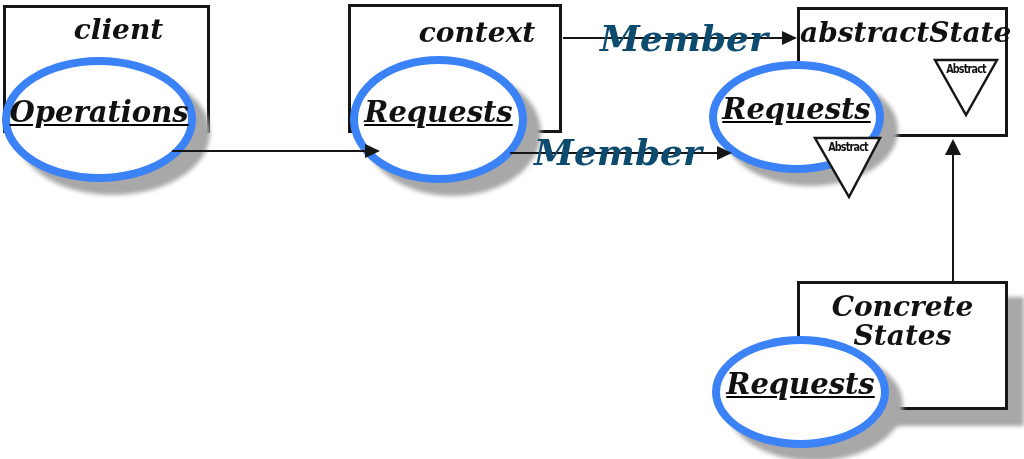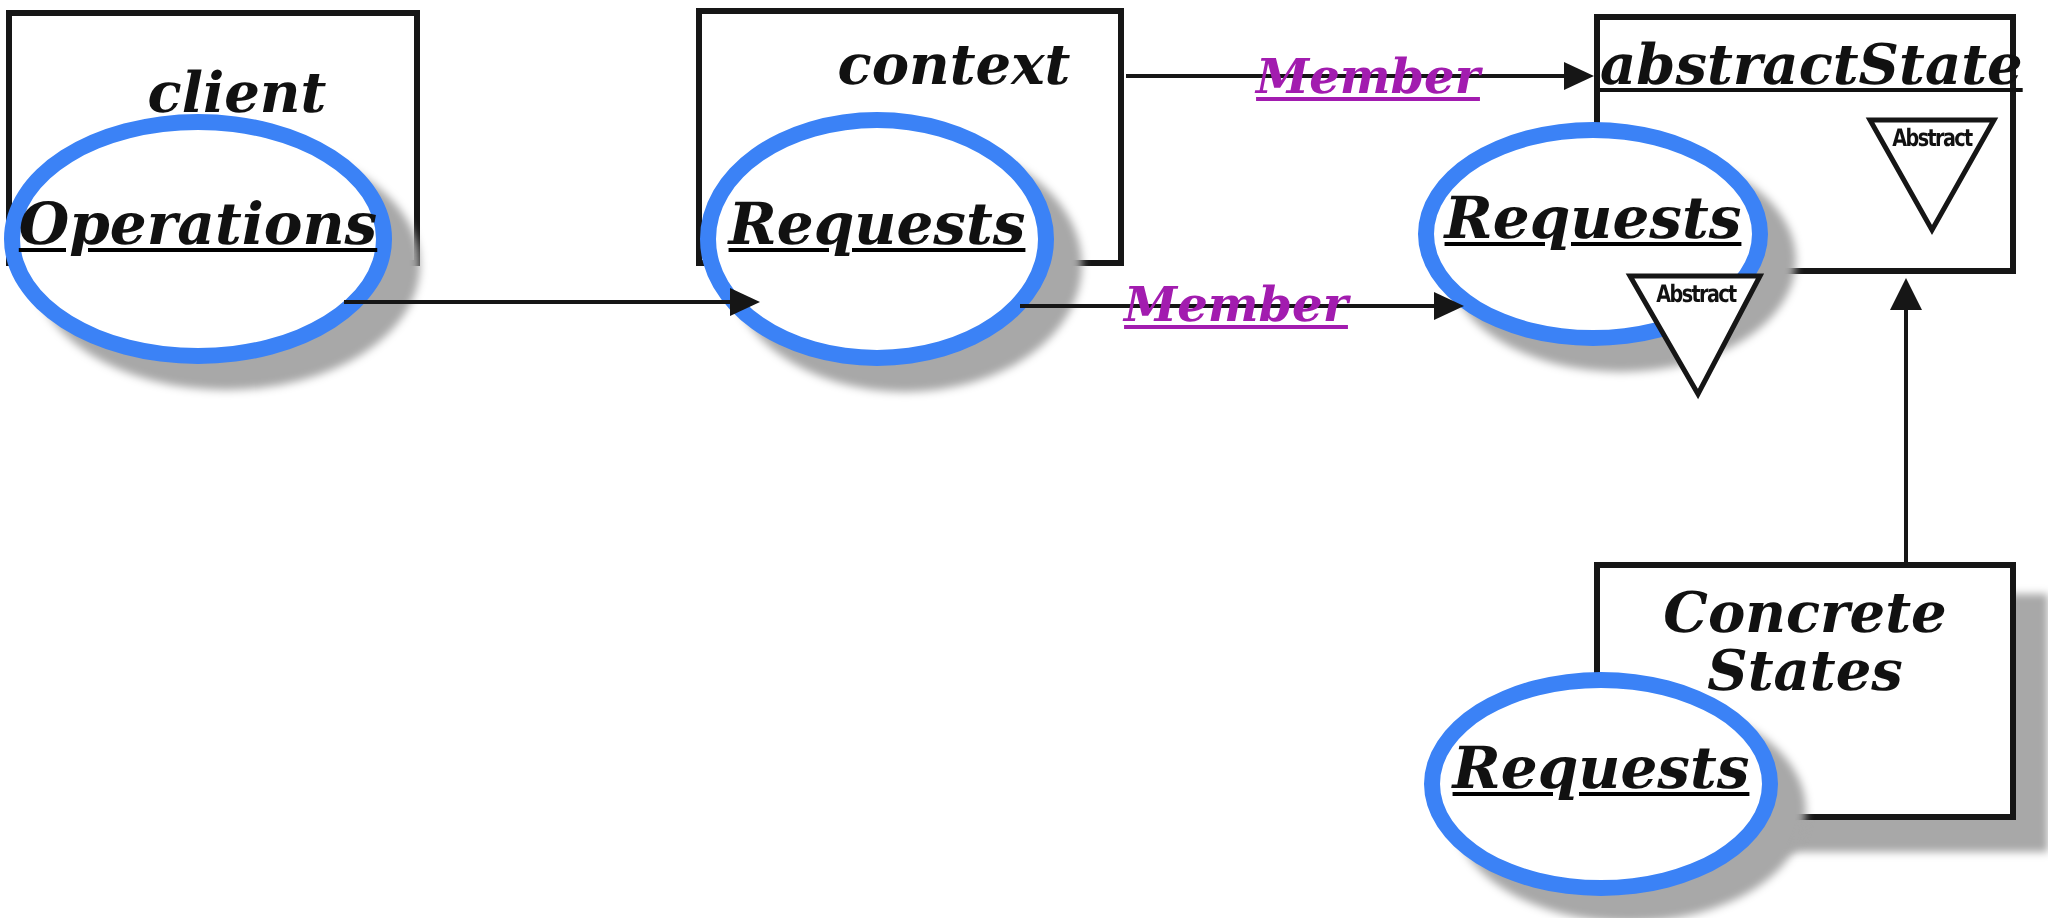--- a/index.html
+++ b/index.html
@@ -30,46 +30,46 @@
   .arr-right{
     position:absolute;width:0;height:0;
     border-left:15px solid #161616;border-top:7px solid transparent;border-bottom:7px solid transparent;
   }
   .arr-up{
     position:absolute;width:0;height:0;
     border-bottom:16px solid #161616;border-left:8px solid transparent;border-right:8px solid transparent;
   }
   .edge-label{
     position:absolute;transform:translate(-50%,-50%);
-    font-style:italic;font-weight:bold;font-size:24px;color:#a21caf;white-space:nowrap;text-decoration:underline;
+    font-style:italic;font-weight:bold;font-size:36px;color:#0c4a6e;white-space:nowrap;
   }
   .edge-label.dim-bg{background:rgba(255,255,255,0.55);padding:0 2px;}
   .tri{position:absolute;}
   .tri-label{
     position:absolute;transform:translate(-50%,-50%) scaleX(0.8);
     font-family:"DejaVu Sans","Liberation Sans",sans-serif;
     font-weight:bold;font-size:12px;color:#111;letter-spacing:-1px;white-space:nowrap;
   }
   .z1{z-index:1}.z2{z-index:2}.z3{z-index:3}.z4{z-index:4}
 </style>
 </head>
 <body>
 
 <div id="canvas">
 
   <div class="box z1" style="left:3px;top:5px;width:207px;height:128px;">
-    <div class="box-title" style="top:24px;margin-left:24px;">client</div>
+    <div class="box-title" style="top:7px;margin-left:24px;">client</div>
   </div>
 
   <div class="box z1" style="left:348px;top:4px;width:214px;height:129px;">
     <div class="box-title" style="top:11px;padding-left:44px;">context</div>
   </div>
 
   <div class="box z1" style="left:797px;top:7px;width:211px;height:130px;">
-    <div class="box-title" style="top:8px;text-decoration:underline;">abstractState</div>
+    <div class="box-title" style="top:8px;">abstractState</div>
   </div>
 
   <div class="box z1" style="left:797px;top:281px;width:211px;height:129px;box-shadow:16px 16px 4px #a8a8a8;">
     <div class="box-title" style="top:37px;">States</div>
     <div class="box-title" style="top:8px;">Concrete</div>
   </div>
 
   <div class="ellipse z2" style="left:2px;top:57px;width:194px;height:125px;">
     <span class="ellipse-label">Operations</span>
   </div>

